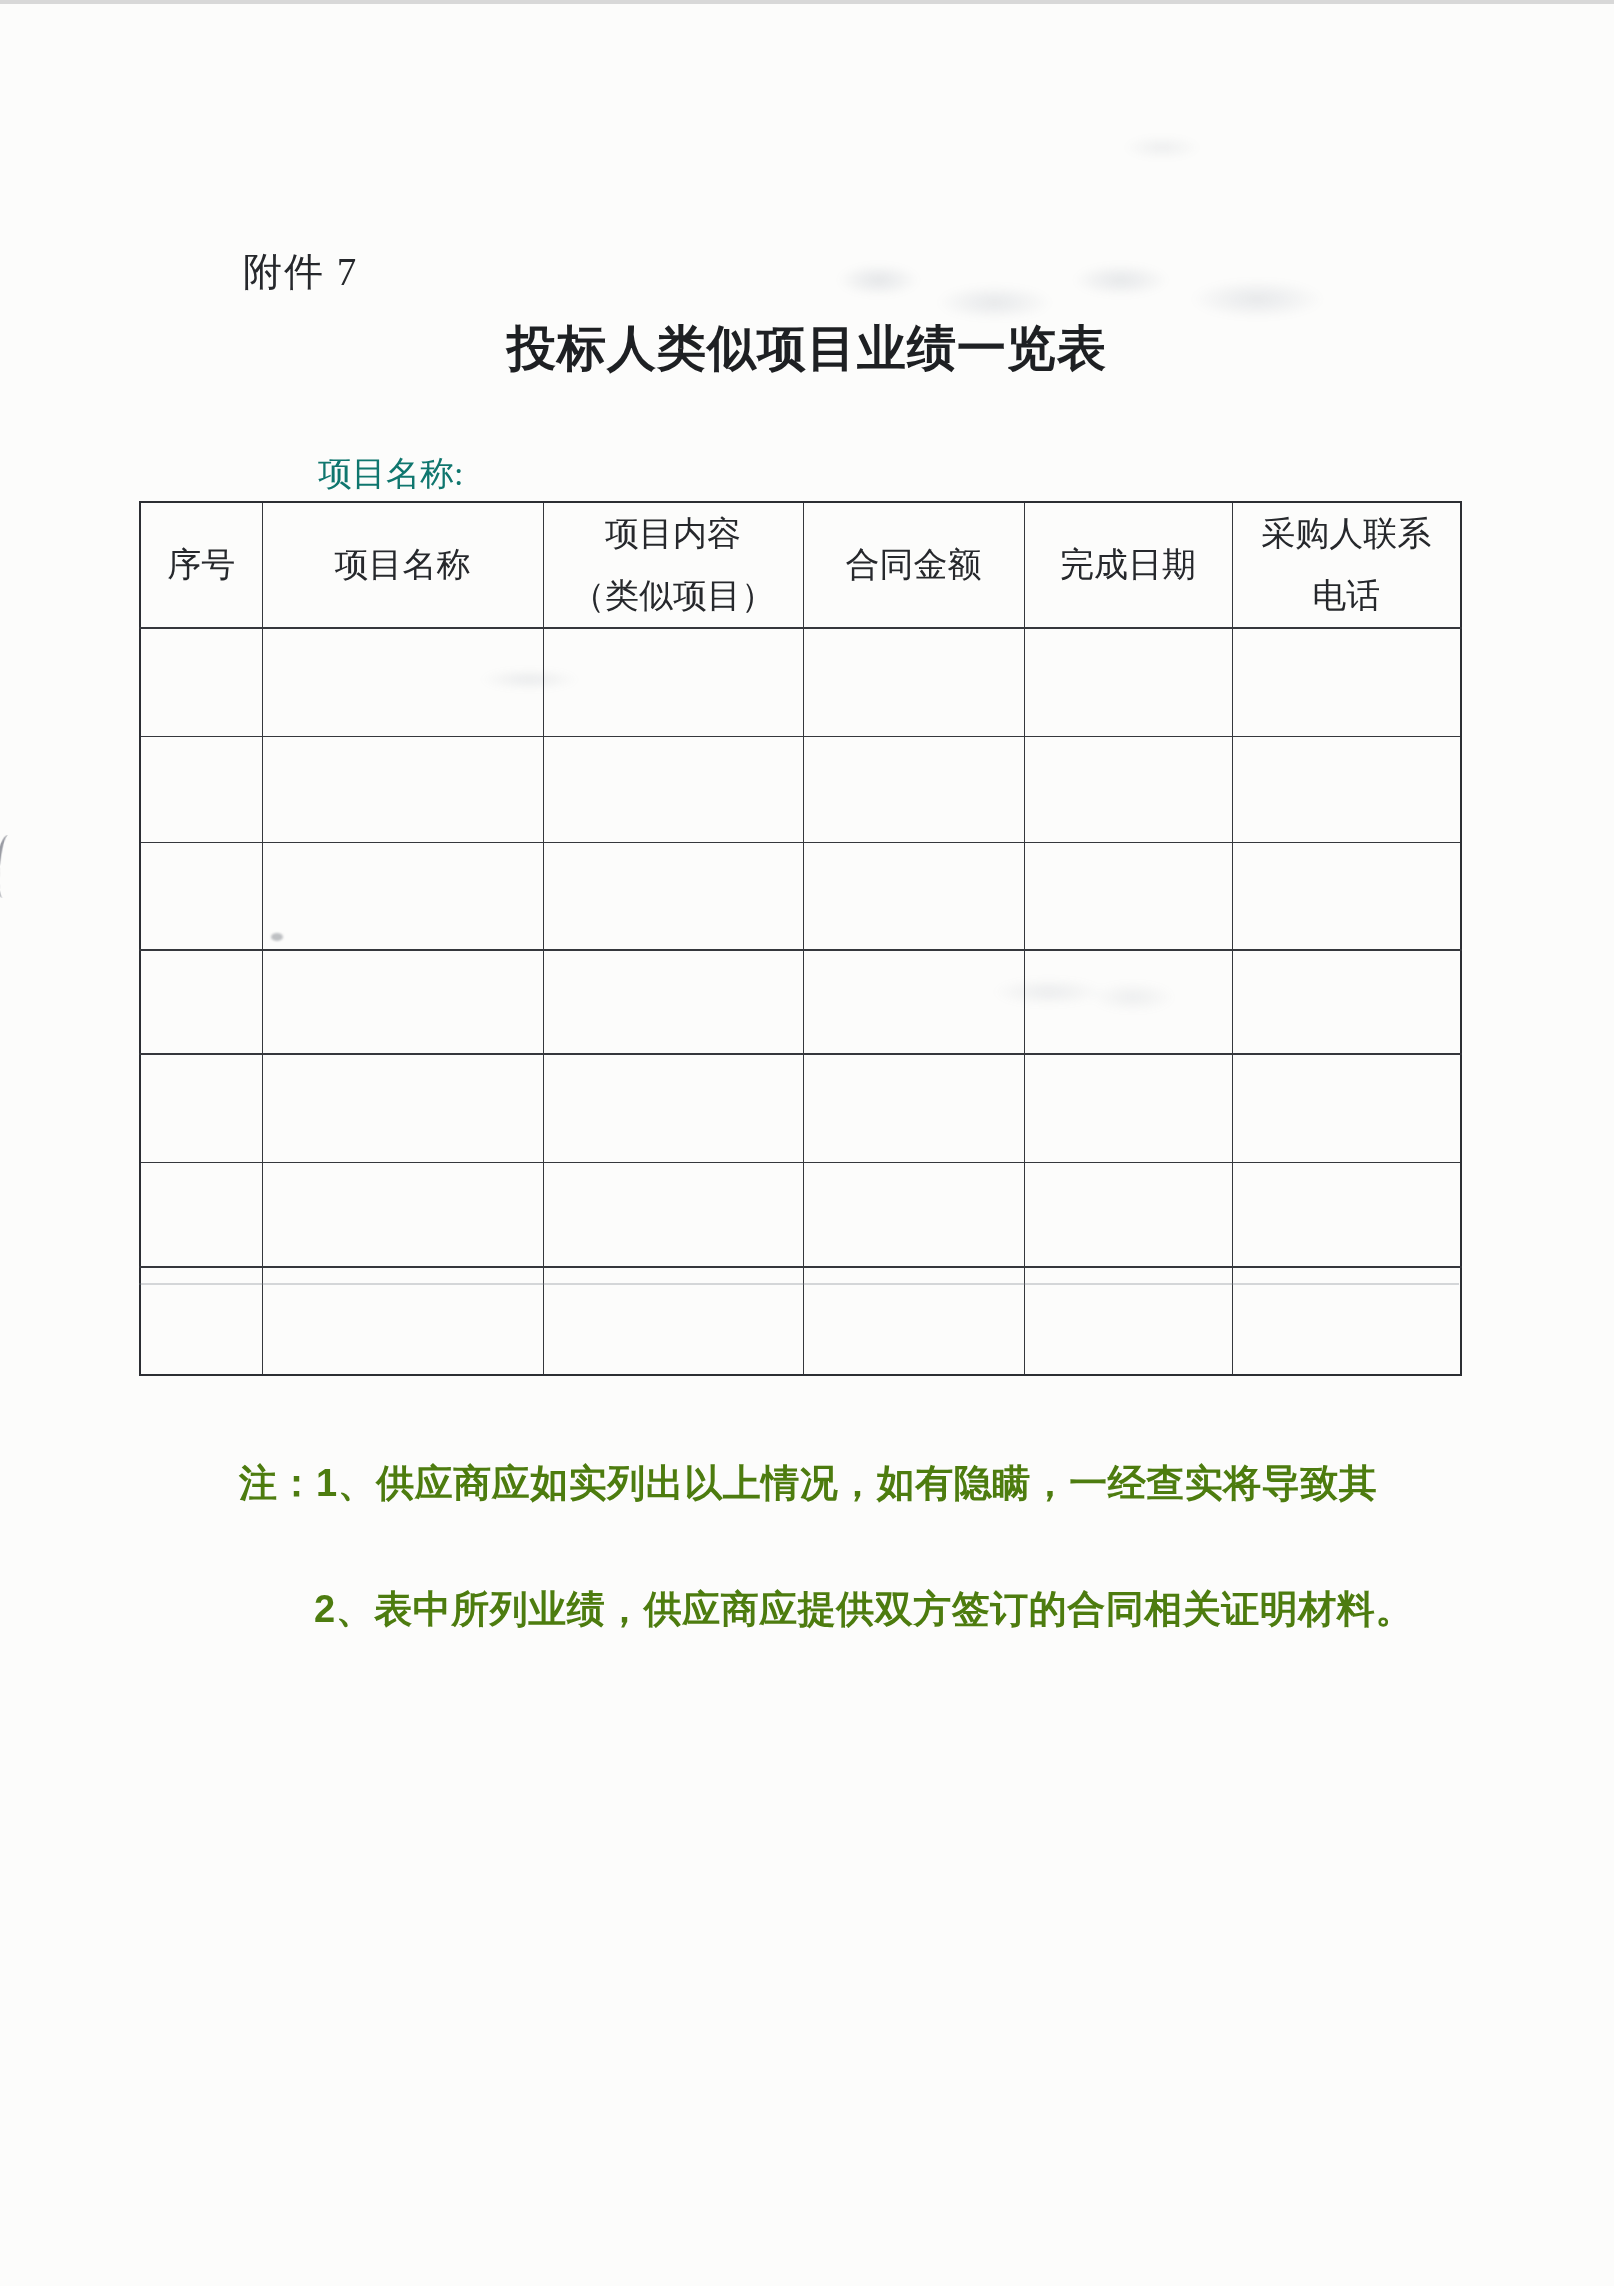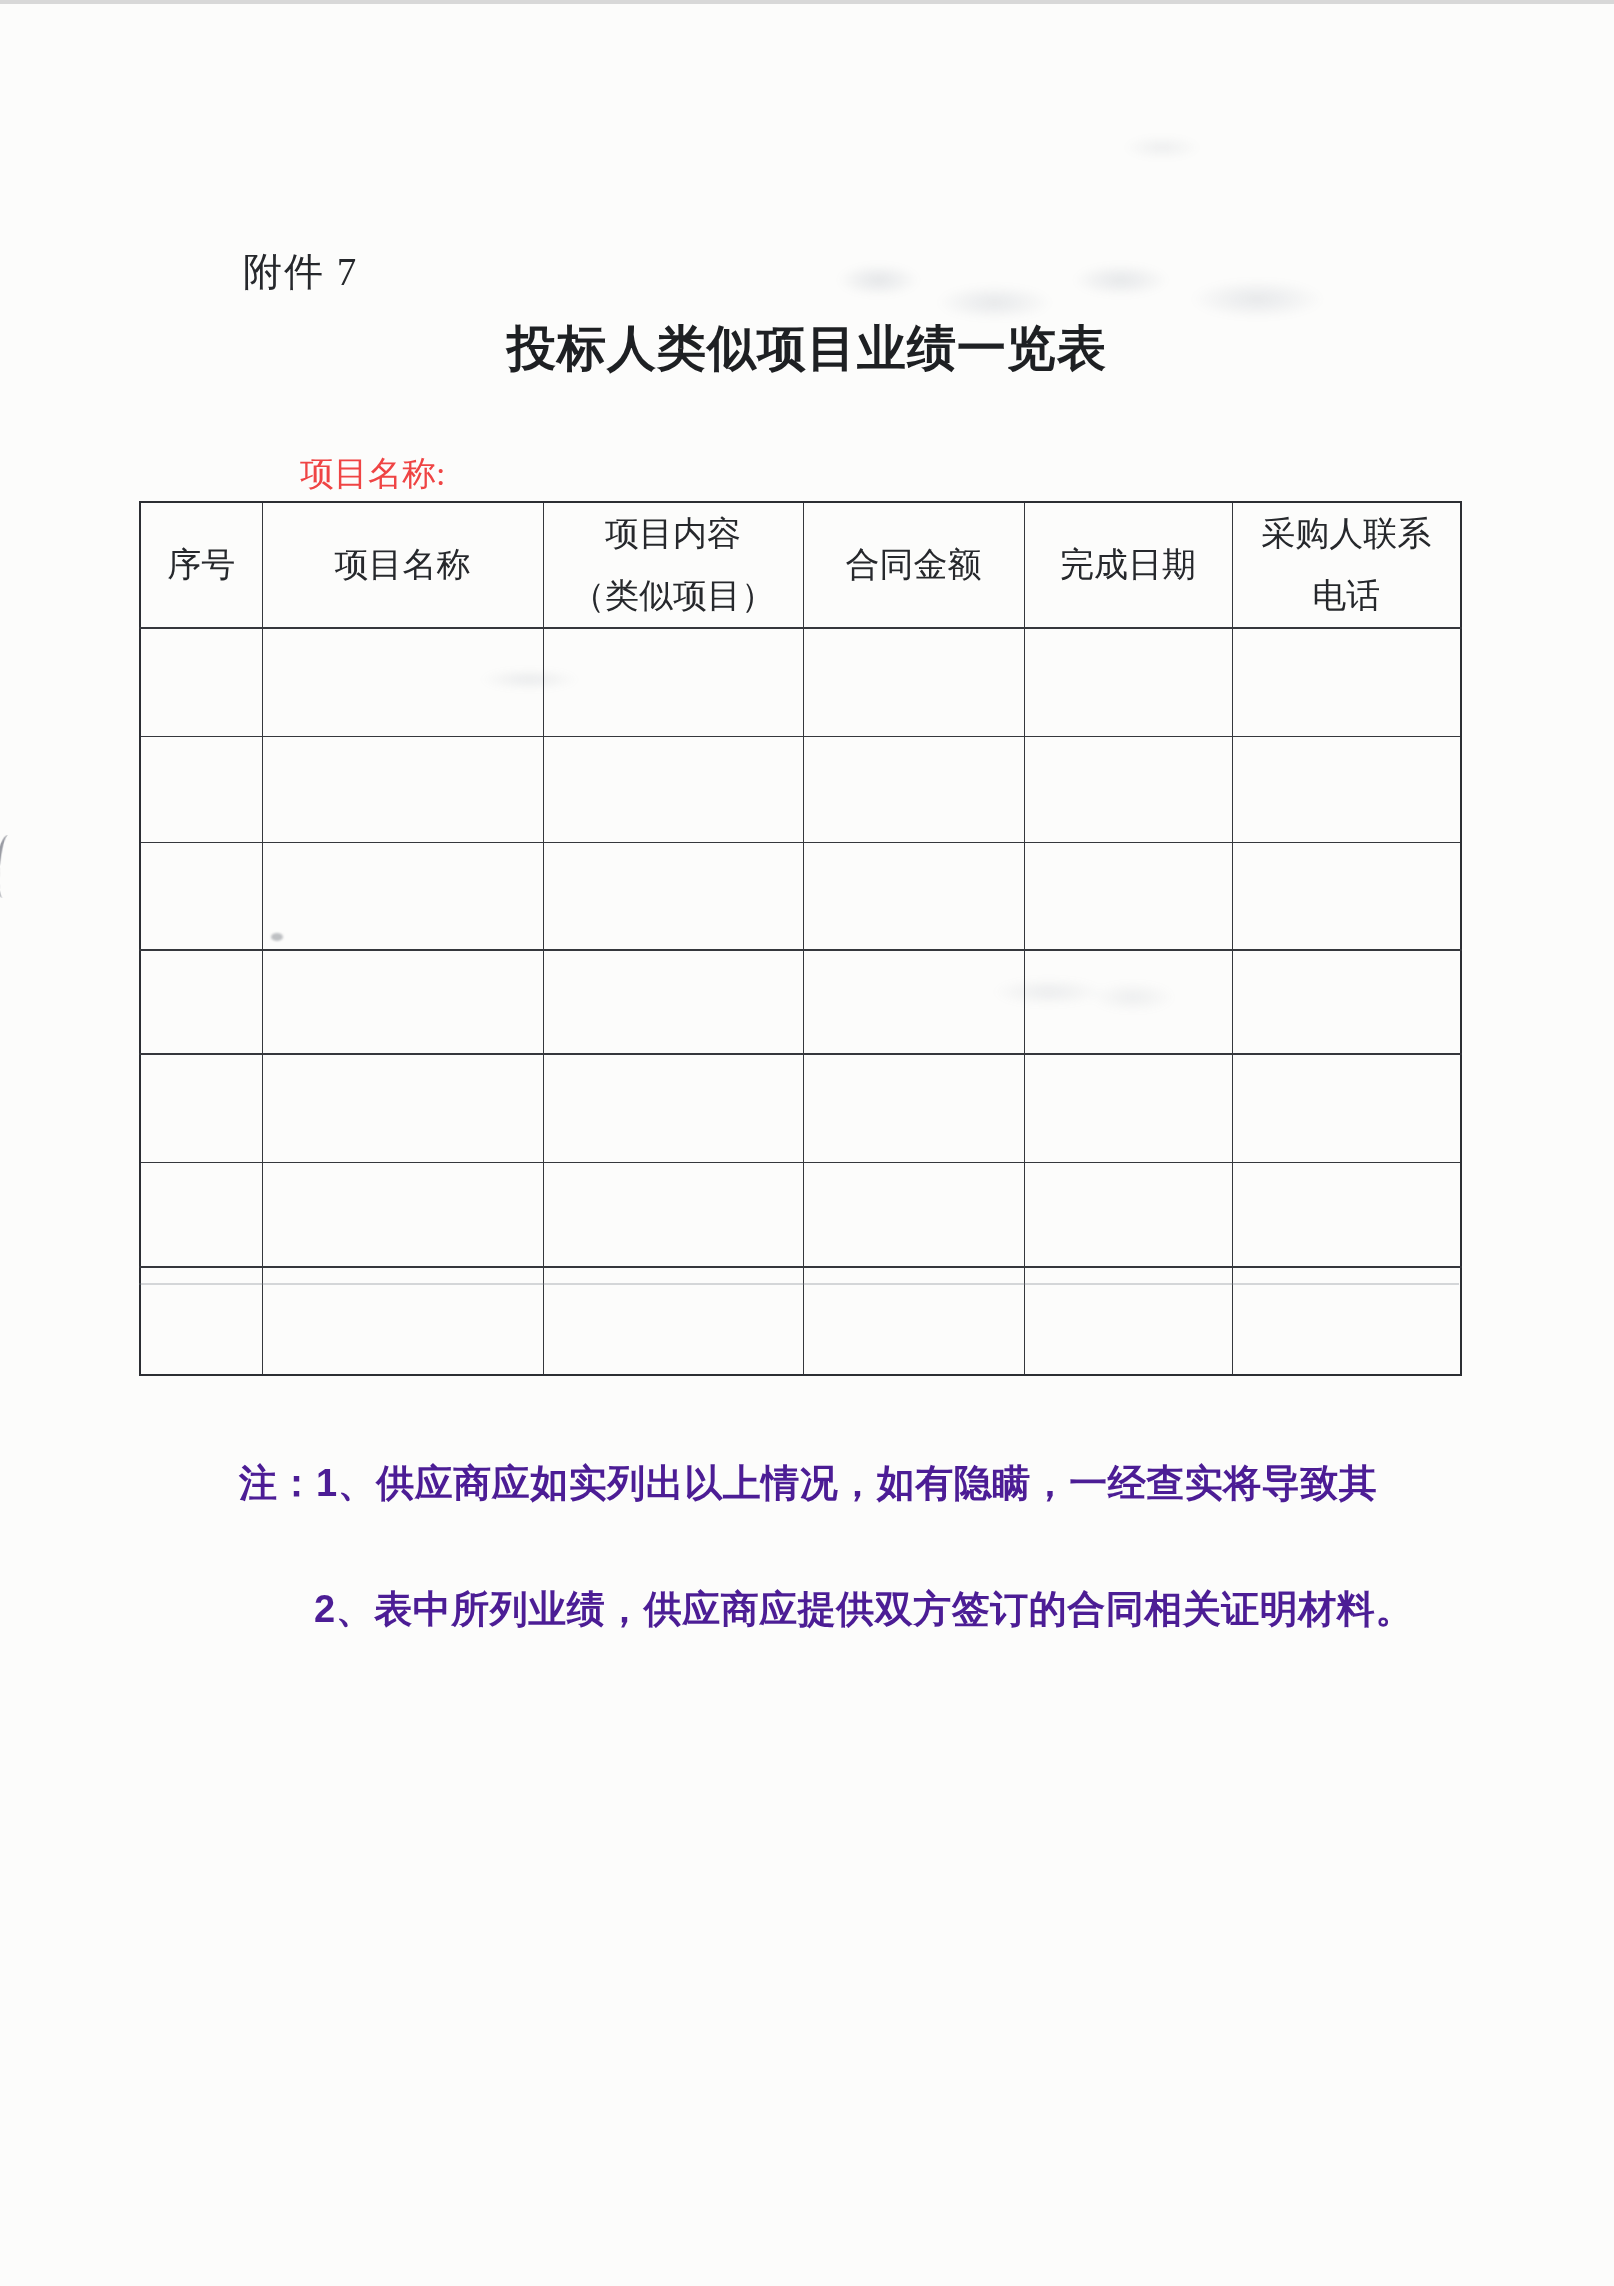--- a/index.html
+++ b/index.html
@@ -13,22 +13,22 @@
   .attachment-label {
     position:absolute; left:243px; top:241px;
     font-size:39px; letter-spacing:2px; color:#26282c;
   }
   .doc-title {
     position:absolute; left:0; top:312px; width:100%; margin:0;
     text-align:center; font-size:49px; font-weight:700;
     font-family:"Liberation Sans", sans-serif; color:#1e2023; letter-spacing:1px;
   }
   .project-name-label {
-    position:absolute; left:300px; top:447px;
-    font-size:34px; color:#ef4444;
+    position:absolute; left:318px; top:447px;
+    font-size:34px; color:#0f766e;
   }
 
   
   table.perf-table {
     position:absolute; left:139px; top:497px;
     width:1320px; height:875px;
     border-collapse:collapse; table-layout:fixed;
     border:2.9px solid #2c2e33;
   }
   .perf-table th, .perf-table td {
@@ -54,21 +54,21 @@
 
   
   .artifact-line {
     position:absolute; left:139px; top:1279px; width:1320px; height:2px;
     background:rgba(120,125,135,.30);
   }
 
   
   .note {
     position:absolute; font-size:38px; font-weight:700;
-    font-family:"Liberation Sans", sans-serif; color:#4c1d95;
+    font-family:"Liberation Sans", sans-serif; color:#4d7c0f;
     letter-spacing:0.5px; white-space:nowrap;
   }
   .note-1 { left:239px; top:1454px; }
   .note-2 { left:239px; top:1516px; }
   .note-3 { left:314px; top:1580px; }
 
   
   .smudge { position:absolute; filter:blur(3.9px); pointer-events:none; }
   .ghost-title {
     left:828px; top:247px; width:505px; height:83px; opacity:.5;

